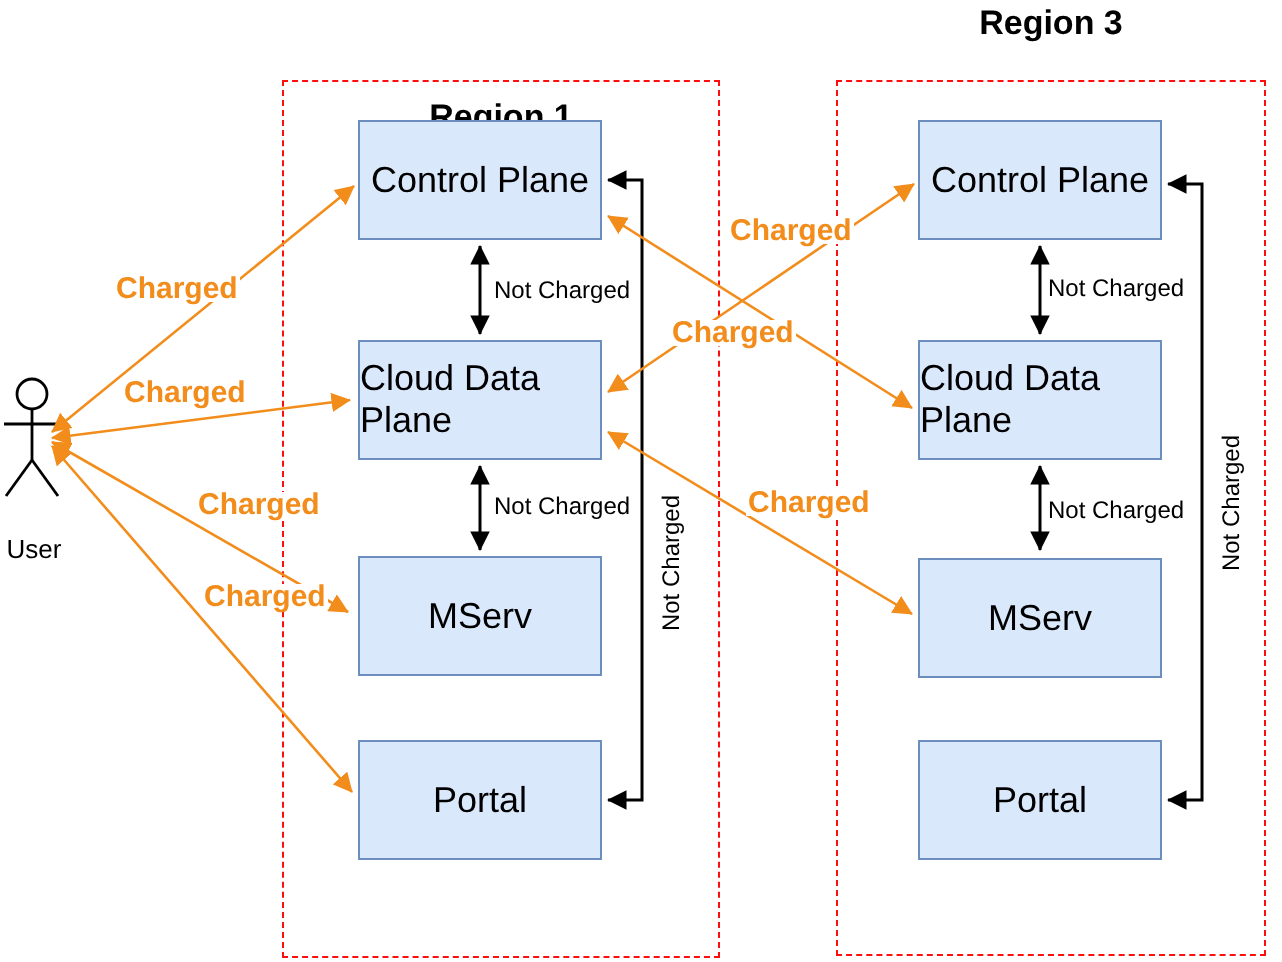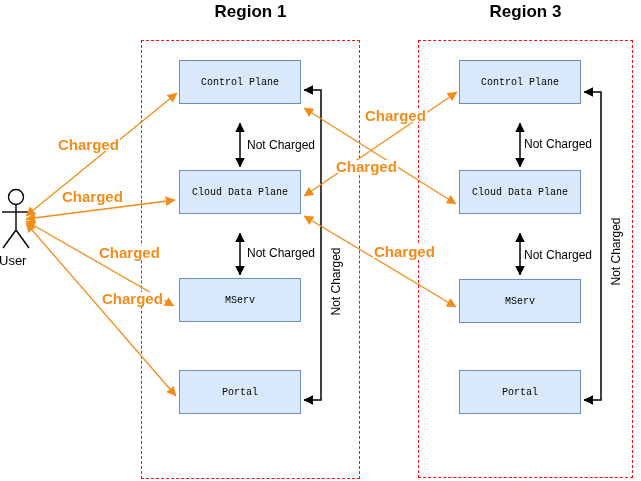--- a/index.html
+++ b/index.html
@@ -7,45 +7,45 @@
   }
   html,body{margin:0;padding:0;background:#fff;}
   #canvas{
     position:relative;width:641px;height:481px;background:#fff;overflow:hidden;
     font-family:"Liberation Sans","DejaVu Sans",sans-serif;color:#000;
   }
   .layer{position:absolute;left:0;top:0;pointer-events:none;}
   .region-title{position:absolute;top:2px;height:24px;text-align:center;font-size:17px;font-weight:bold;}
   .region-boundary{position:absolute;border:1.3px dashed var(--red);box-sizing:border-box;}
   .node{
-    position:absolute;width:122px;height:44px;box-sizing:border-box;
+    position:absolute;width:122px;height:60px;box-sizing:border-box;
     background:var(--box-fill);border:1px solid var(--box-stroke);
-    display:flex;align-items:center;justify-content:center;font-size:10px;font-family:Liberation Mono, monospace;
+    display:flex;align-items:center;justify-content:center;font-size:18px;
   }
   .edge-label{position:absolute;font-size:12px;background:#fff;padding:0 1px;line-height:13px;white-space:nowrap;}
   .charged{color:var(--orange);font-weight:bold;font-size:15px;}
   .rot{width:70px;text-align:center;transform:rotate(-90deg);transform-origin:center;}
   .actor circle,.actor line{stroke:#000;stroke-width:1.4;fill:#fff;}
   .black-edges line,.black-edges polyline{
     stroke:var(--black);stroke-width:1.5;fill:none;stroke-linejoin:miter;
     marker-start:url(#ab);marker-end:url(#ab);
   }
   .orange-edges line{
     stroke:var(--orange);stroke-width:1.3;fill:none;
     marker-start:url(#ao);marker-end:url(#ao);
   }
   .mk-o{fill:var(--orange);} .mk-b{fill:var(--black);}
-  .user-label{position:absolute;left:-1px;top:253px;width:36px;font-size:13px;}
+  .user-label{position:absolute;left:-1px;top:267px;width:36px;text-align:center;font-size:13px;}
 </style>
 </head>
 <body>
 
 <div id="canvas">
 
-  <div class="region-title" style="left:141px;width:219px;">Region 1</div>
+  <div class="region-title" style="left:141px;width:219px;margin-top:47px;">Region 1</div>
   <div class="region-title" style="left:418px;width:215px;">Region 3</div>
 
   <div class="region-boundary" style="left:141px;top:40px;width:219px;height:439px;"></div>
   <div class="region-boundary" style="left:418px;top:40px;width:215px;height:438px;"></div>
 
   <svg class="layer" width="641" height="481">
     <defs>
       <marker id="ao" viewBox="0 0 10 10" refX="9.5" refY="5" markerWidth="7.5" markerHeight="7.5" orient="auto-start-reverse">
         <path d="M0 0 L10 5 L0 10 z" class="mk-o"></path>
       </marker>

